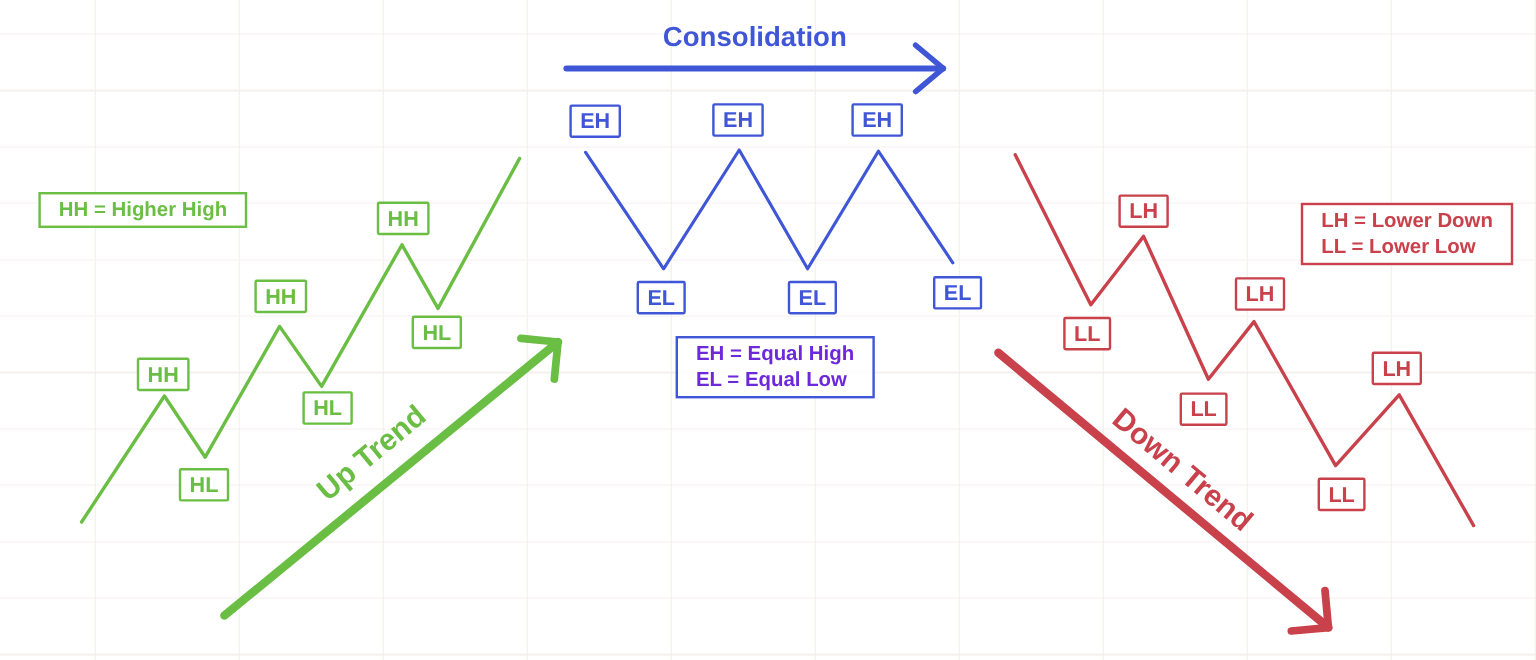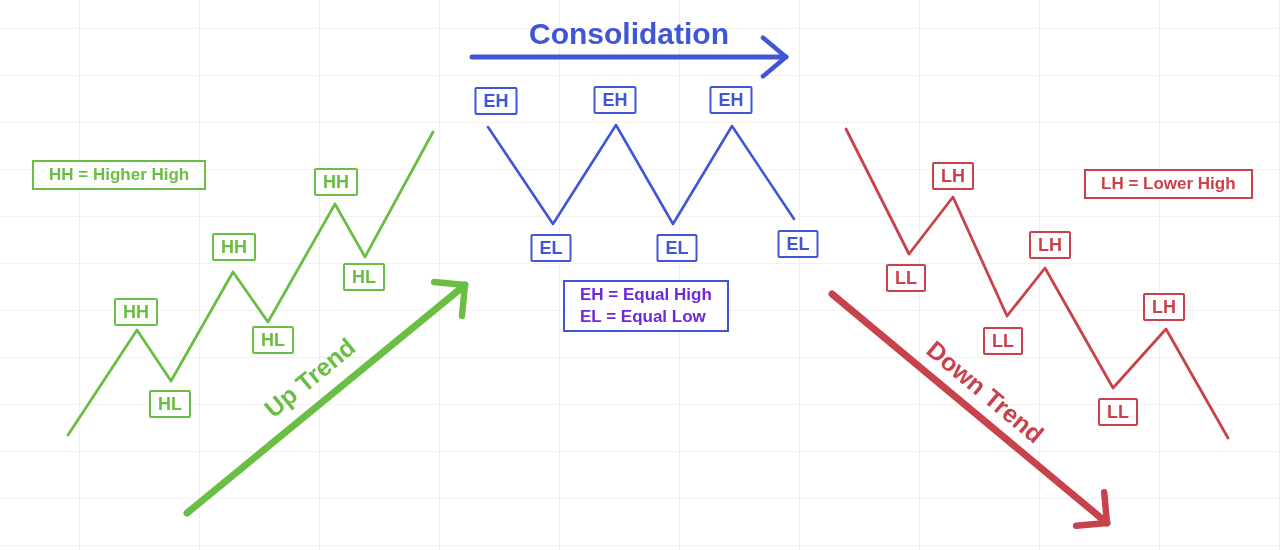--- a/index.html
+++ b/index.html
@@ -21,21 +21,21 @@
   }
   .legend{
     position:absolute;border:2.5px solid;background:rgba(255,255,255,.85);
     font-size:17px;font-weight:bold;line-height:1.3;
     padding:2px 15px;white-space:nowrap;
   }
   #legend-up{left:32px;top:160px;}
   #legend-consolidation{left:563px;top:280px;}
   #legend-down{left:1084px;top:169px;}
   .title{position:absolute;font-weight:bold;white-space:nowrap;}
-  #consolidation-title{left:472px;top:17px;width:314px;text-align:center;font-size:30px;}
+  #consolidation-title{left:472px;top:17px;width:314px;text-align:center;font-size:23px;}
   #up-trend-label{left:310px;top:378px;transform:translate(-50%,-50%) rotate(-39.5deg);font-size:25px;}
   #down-trend-label{left:985px;top:392px;transform:translate(-50%,-50%) rotate(40deg);font-size:25px;}
 </style>
 </head>
 <body>
 
 <svg id="art" viewBox="0 0 1280 550">
     <polyline points="68,435 137,330 171,381 233,272 268,322 335,204 365,257 433,132" fill="none" stroke="#6abe43" stroke-width="2.8" stroke-linejoin="round" stroke-linecap="round"></polyline>
     <polyline points="488,127 553,224 616,125 673,224 732,126 794,219" fill="none" stroke="#3f56d7" stroke-width="2.6" stroke-linejoin="round" stroke-linecap="round"></polyline>
     <polyline points="846,129 909,254 953,197 1007,316 1045,268 1113,388 1166,329 1228,438" fill="none" stroke="#c8414b" stroke-width="2.8" stroke-linejoin="round" stroke-linecap="round"></polyline>
@@ -83,14 +83,15 @@
 <div class="legend" id="legend-up" style="color: rgb(106, 190, 67); border-color: rgb(106, 190, 67);">
   <div>HH = Higher High</div>
 </div>
 
 <div class="legend" id="legend-consolidation" style="color: #6d28d9; border-color: rgb(63, 86, 215);">
   <div>EH = Equal High</div>
   <div>EL = Equal Low</div>
 </div>
 
 <div class="legend" id="legend-down" style="color: rgb(200, 65, 75); border-color: rgb(200, 65, 75);">
-  <div>LH = Lower High</div>
+  <div>LH = Lower Down</div>
+  <div>LL = Lower Low</div>
 </div>
 
 </body></html>

